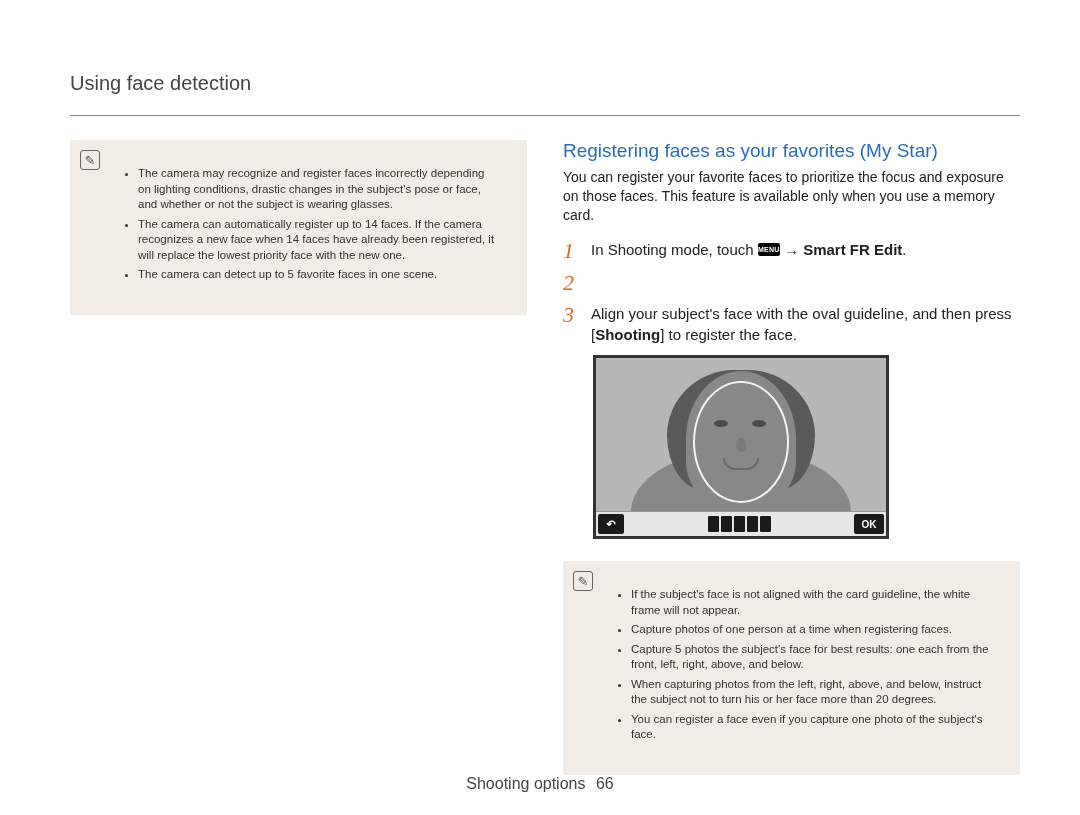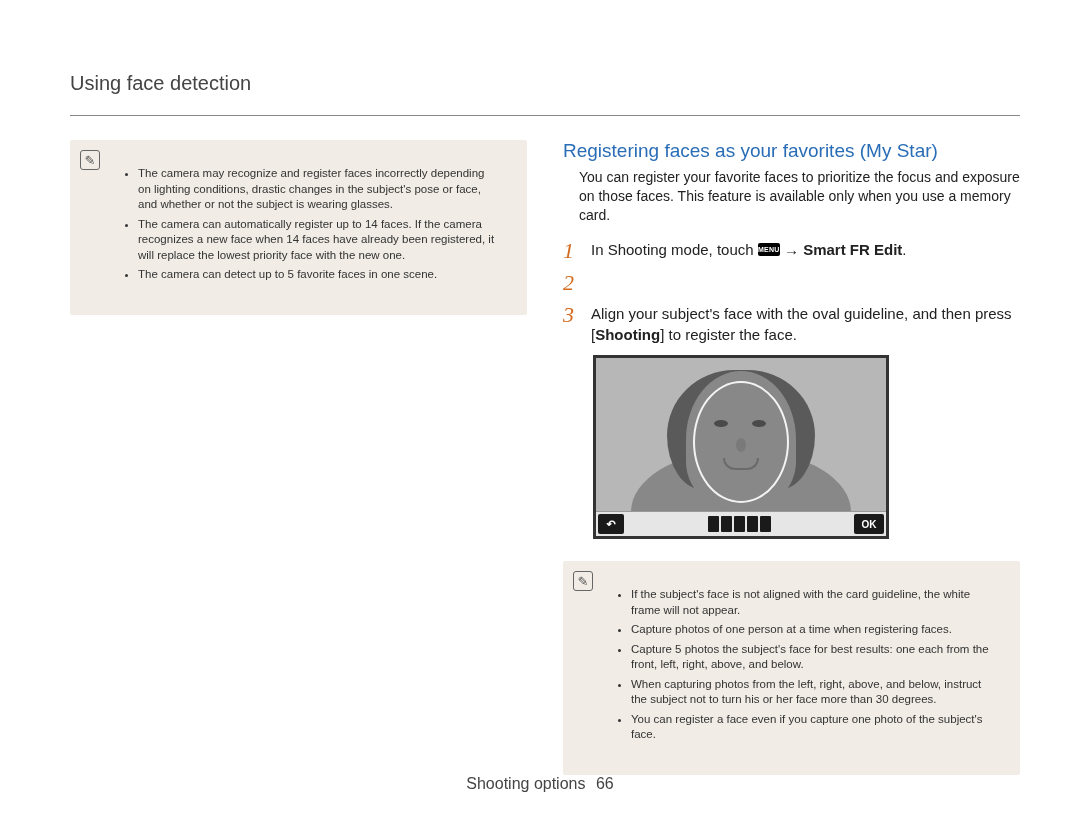--- a/index.html
+++ b/index.html
@@ -68,21 +68,21 @@
   .heading-blue {
     font-size: 19px;
     color: #2a6db7;
     font-weight: 400;
     margin: 0 0 6px 0;
   }
   .intro {
     font-size: 14px;
     line-height: 1.35;
     color: #222;
-    margin: 0 0 14px 16px;
+    margin: 0 0 14px 0;
     font-weight: 300;
   }
   .steps {
     margin: 0;
     padding: 0;
     list-style: none;
   }
   .steps li {
     display: flex;
     align-items: flex-start;
@@ -321,21 +321,21 @@
       </div>
 
       <div style="height:22px"></div>
 
       <div class="note-box">
         <div class="note-icon">✎</div>
         <ul class="note-list">
           <li>If the subject's face is not aligned with the card guideline, the white frame will not appear.</li>
           <li>Capture photos of one person at a time when registering faces.</li>
           <li>Capture 5 photos the subject's face for best results: one each from the front, left, right, above, and below.</li>
-          <li>When capturing photos from the left, right, above, and below, instruct the subject not to turn his or her face more than 30 degrees.</li>
+          <li>When capturing photos from the left, right, above, and below, instruct the subject not to turn his or her face more than 20 degrees.</li>
           <li>You can register a face even if you capture one photo of the subject's face.</li>
         </ul>
       </div>
 
     </div>
   </div>
 
   <div class="footer">
     <span>Shooting options</span>
     <span class="pg">66</span>

